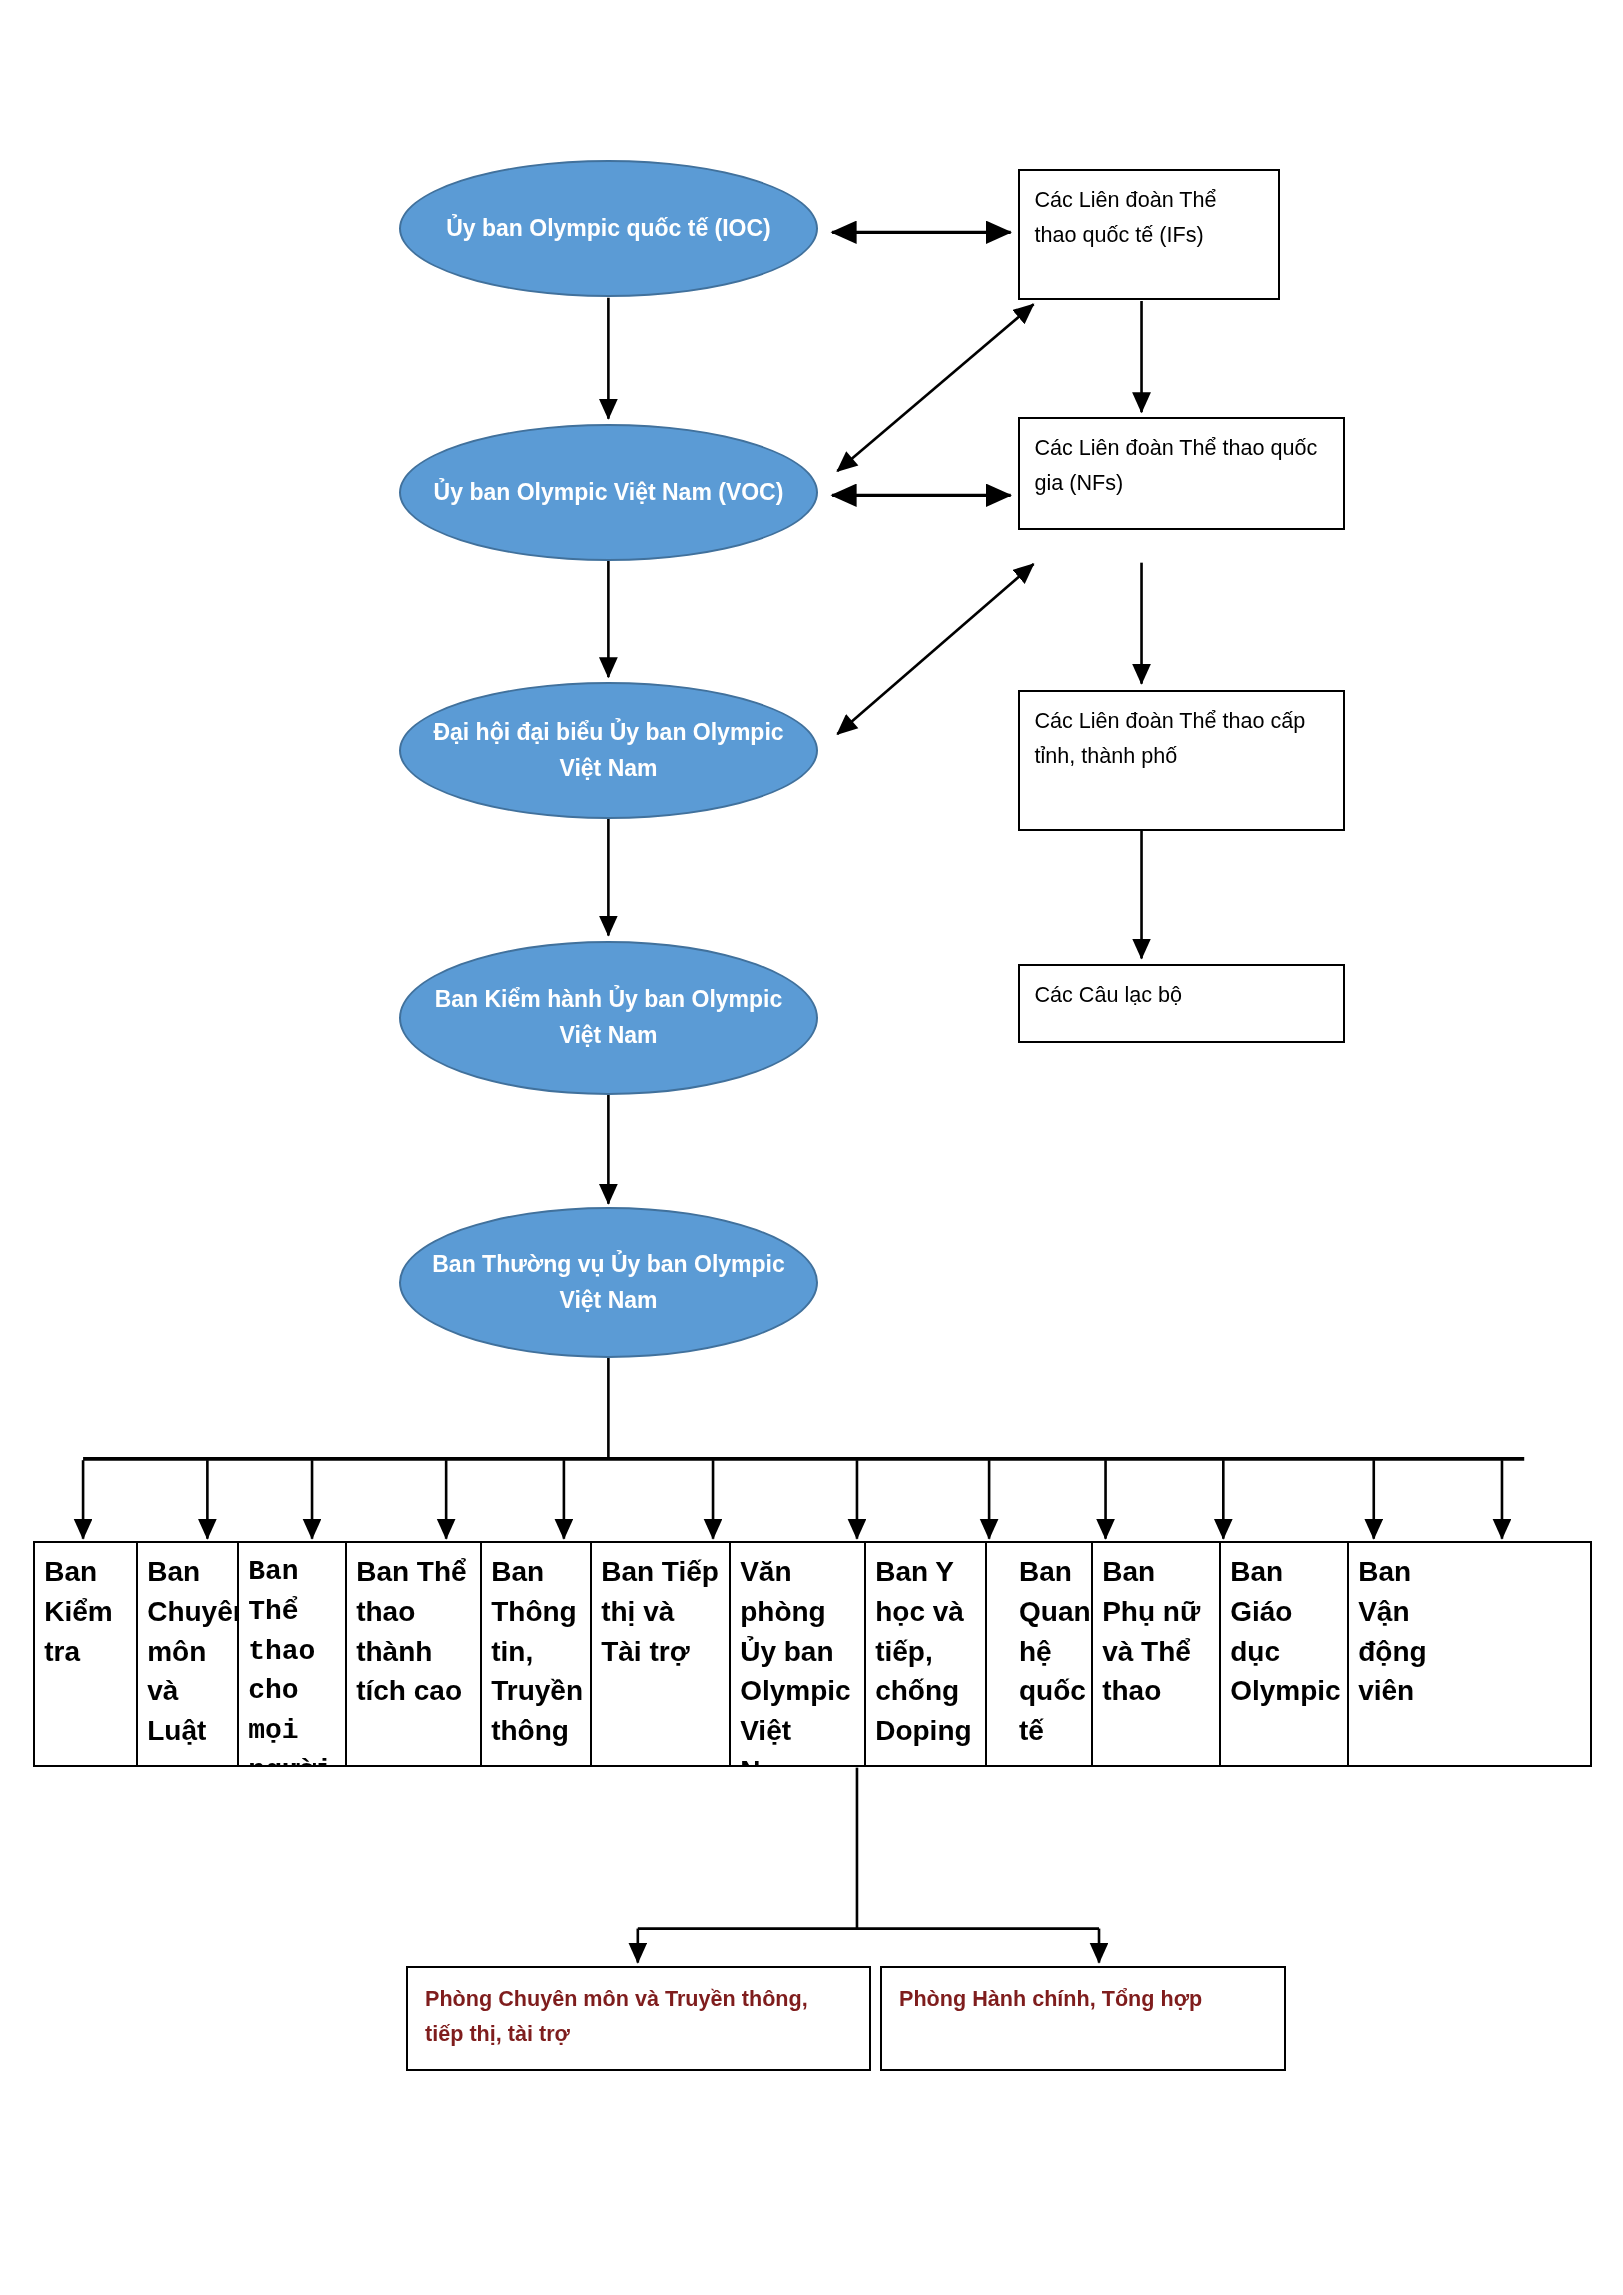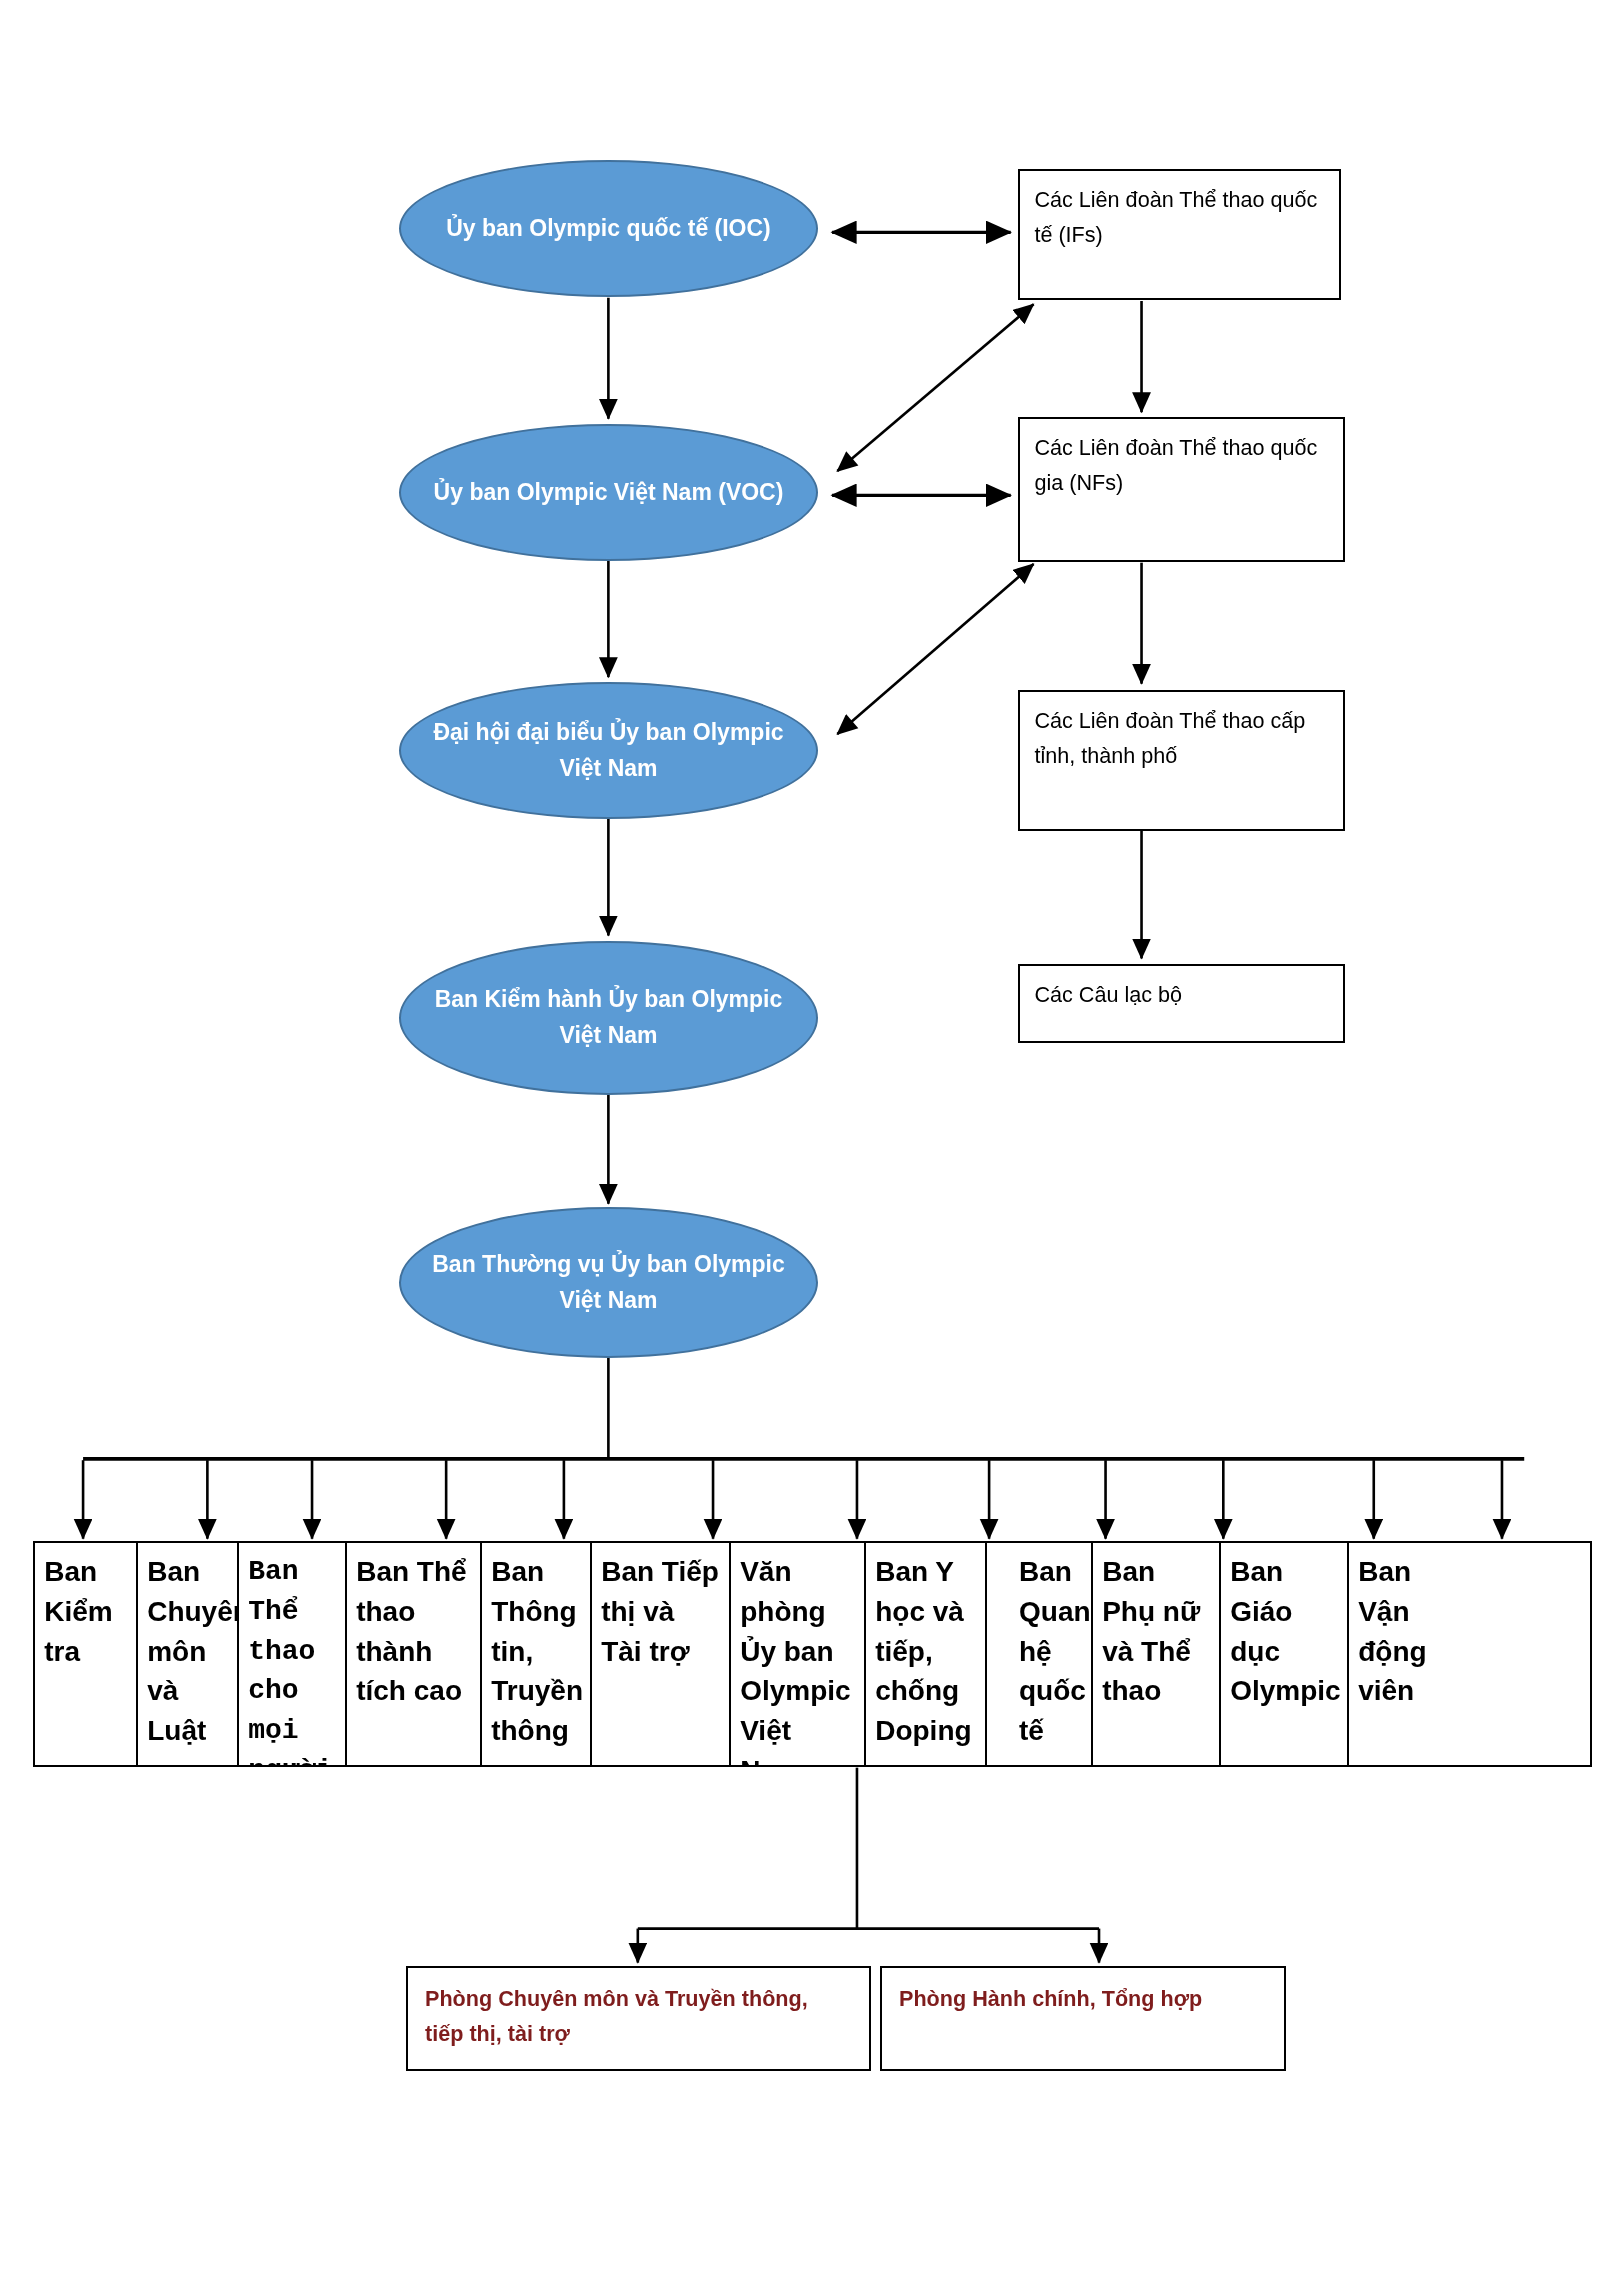--- a/index.html
+++ b/index.html
@@ -158,25 +158,25 @@
   </div>
 
   <div class="ellipse" style="left:399px;top:941px;width:419px;height:154px;">
     <span>Ban Kiểm hành Ủy ban Olympic Việt Nam</span>
   </div>
 
   <div class="ellipse" style="left:399px;top:1207px;width:419px;height:151px;">
     <span>Ban Thường vụ Ủy ban Olympic Việt Nam</span>
   </div>
 
-  <div class="rbox" style="left:1018px;top:169px;width:323px;height:131px;">
+  <div class="rbox" style="left:1018px;top:169px;width:262px;height:131px;">
     <span>Các Liên đoàn Thể thao quốc tế (IFs)</span>
   </div>
 
-  <div class="rbox" style="left:1018px;top:417px;width:327px;height:145px;">
+  <div class="rbox" style="left:1018px;top:417px;width:327px;height:113px;">
     <span>Các Liên đoàn Thể thao quốc gia (NFs)</span>
   </div>
 
   <div class="rbox" style="left:1018px;top:690px;width:327px;height:141px;">
     <span>Các Liên đoàn Thể thao cấp tỉnh, thành phố</span>
   </div>
 
   <div class="rbox" style="left:1018px;top:964px;width:327px;height:79px;">
     <span>Các Câu lạc bộ</span>
   </div>

